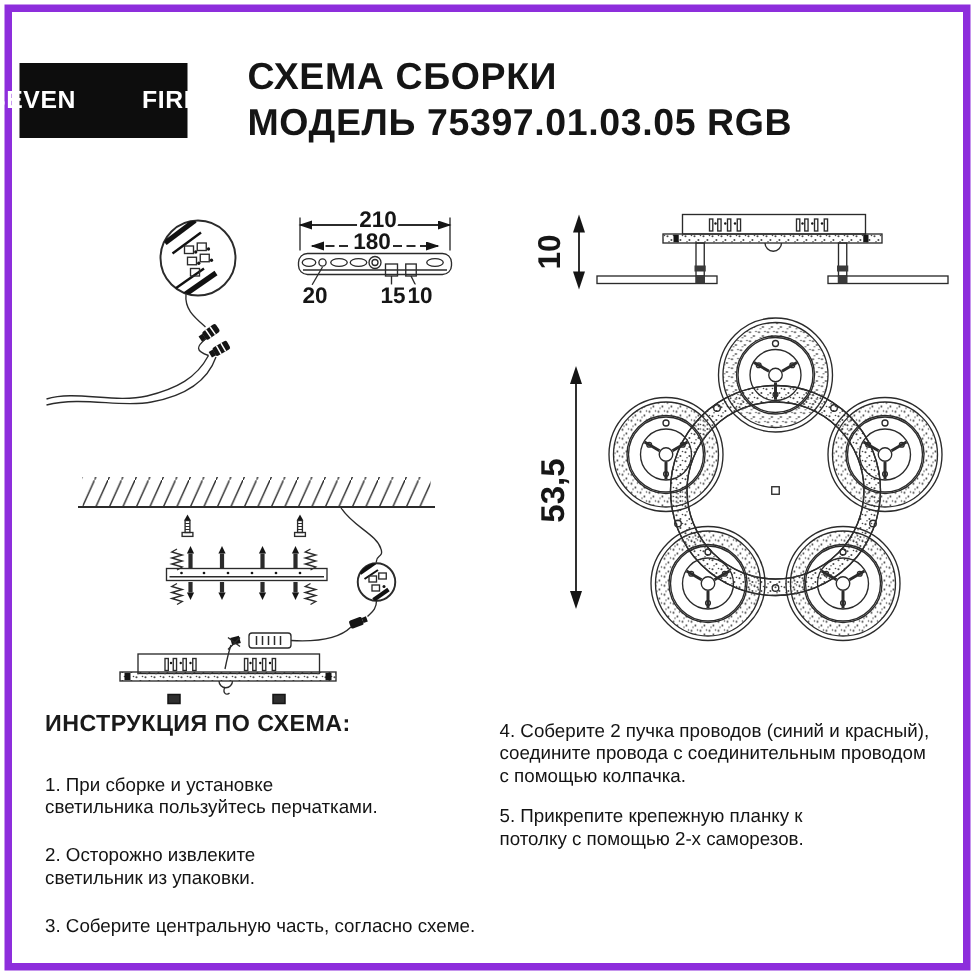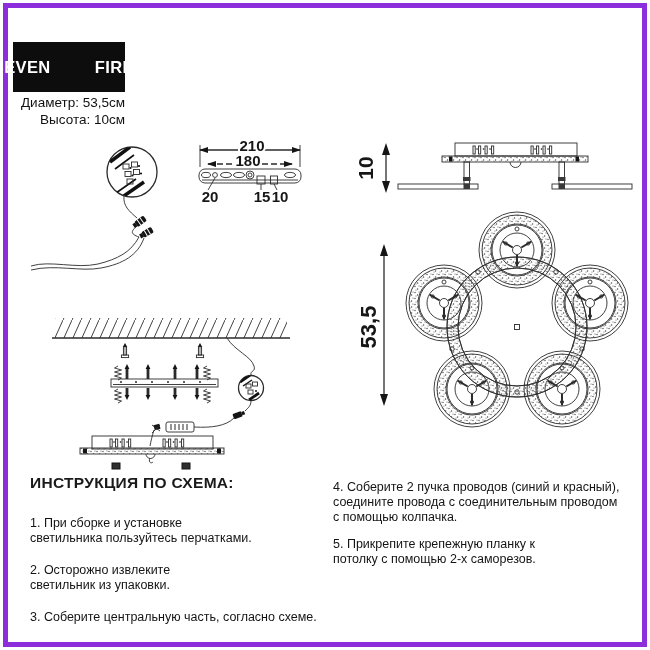--- a/index.html
+++ b/index.html
@@ -35,25 +35,25 @@
 <body>
 
 <div class="page">
   <div class="frame"></div>
 
   <div class="logo">
     <span class="seven">SEVEN</span>
       <span class="fires">FIRES</span>
   </div>
 
-
-  <div class="specs">
-    <div>Диаметр: 53,5см</div>
-    <div>Высота: 10см</div>
-  </div>
+  <div class="title">
+    <div>СХЕМА СБОРКИ</div>
+    <div>МОДЕЛЬ 75397.01.03.05 RGB</div>
+  </div>
+
 
   <svg width="650" height="650" viewBox="0 0 650 650">
     <defs>
       <pattern id="stip" width="6" height="6" patternUnits="userSpaceOnUse">
         <circle cx="1" cy="1.5" r="0.7" fill="#4a4a4a"></circle>
         <circle cx="3.6" cy="4" r="0.7" fill="#4a4a4a"></circle>
         <circle cx="5" cy="1" r="0.55" fill="#4a4a4a"></circle>
         <circle cx="2" cy="5.1" r="0.5" fill="#4a4a4a"></circle>
       </pattern>
       <pattern id="hatch" width="9" height="20" patternUnits="userSpaceOnUse">

